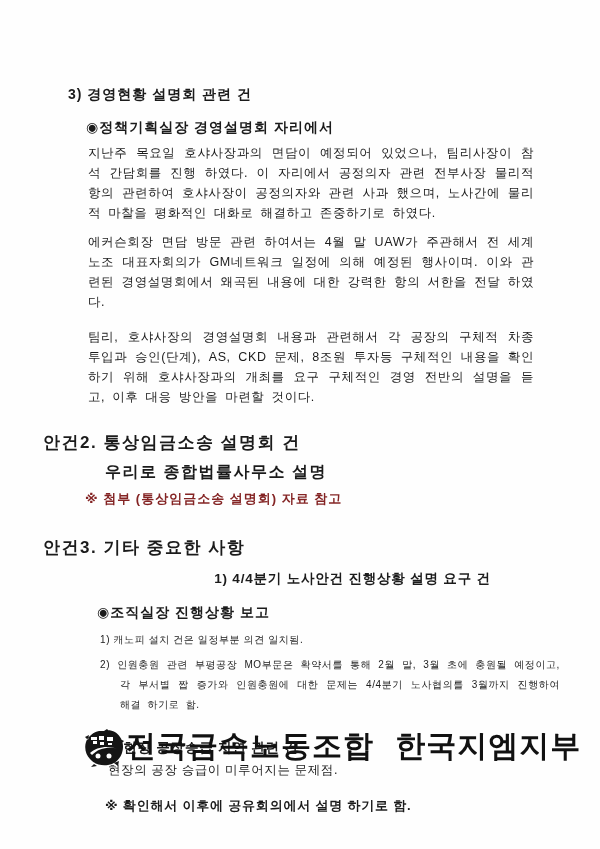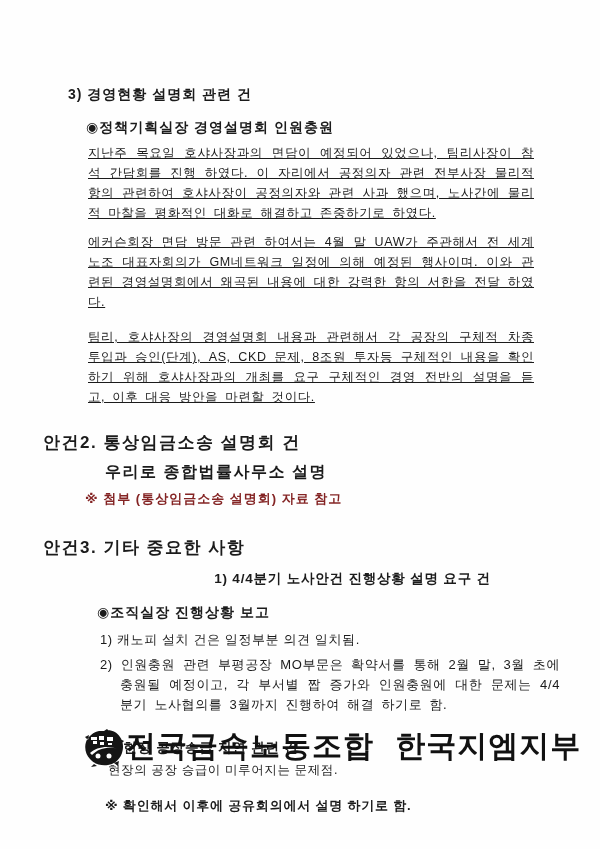--- a/index.html
+++ b/index.html
@@ -33,21 +33,20 @@
   .report-title .bullet { font-weight: bold; }
   .body-para {
     margin: 6px 0 0 88px;
     width: 446px;
     font-size: 12.5px;
     line-height: 20px;
     text-align: justify;
     word-break: normal;
     word-spacing: 3px;
     letter-spacing: 0.6px;
-    text-decoration: underline;
   }
   .body-para.second { margin-top: 9px; }
   .body-para.third  { margin-top: 15px; }
   .agenda-heading {
     margin: 0 0 0 43px;
     font-size: 17px;
     font-weight: bold;
     letter-spacing: 1.5px;
   }
   .agenda2-heading { margin-top: 24px; }
@@ -72,21 +71,21 @@
     text-align: center;
   }
   .report-title2 {
     margin: 16px 0 8px 97px;
     font-size: 14px;
     font-weight: bold;
     letter-spacing: 1px;
   }
   .sub-item {
     margin: 5px 0 0 100px;
-    font-size: 13px;
+    font-size: 10px;
     line-height: 20px;
     letter-spacing: 0.6px;
   }
   .sub-item.hanging {
     width: 440px;
     padding-left: 20px;
     text-indent: -20px;
     text-align: justify;
     word-spacing: 3px;
   }
@@ -130,21 +129,21 @@
   }
 </style>
 </head>
 <body>
 
 <div class="page">
 
   <div class="h-sub3">3) 경영현황 설명회 관련 건</div>
 
   <div class="report-title">
-    <span class="bullet">◉</span><span>정책기획실장 경영설명회 인원충원</span>
+    <span class="bullet">◉</span><span>정책기획실장 경영설명회 자리에서</span>
   </div>
 
   <p class="body-para">지난주 목요일 호샤사장과의 면담이 예정되어 있었으나, 팀리사장이 참석 간담회를 진행 하였다. 이 자리에서 공정의자 관련 전부사장 물리적 항의 관련하여 호샤사장이 공정의자와 관련 사과 했으며, 노사간에 물리적 마찰을 평화적인 대화로 해결하고 존중하기로 하였다.</p>
   <p class="body-para second">에커슨회장 면담 방문 관련 하여서는 4월 말 UAW가 주관해서 전 세계 노조 대표자회의가 GM네트워크 일정에 의해 예정된 행사이며. 이와 관련된 경영설명회에서 왜곡된 내용에 대한 강력한 항의 서한을 전달 하였다.</p>
   <p class="body-para third">팀리, 호샤사장의 경영설명회 내용과 관련해서 각 공장의 구체적 차종 투입과 승인(단계), AS, CKD 문제, 8조원 투자등 구체적인 내용을 확인하기 위해 호샤사장과의 개최를 요구 구체적인 경영 전반의 설명을 듣고, 이후 대응 방안을 마련할 것이다.</p>
 
   <div class="agenda-heading agenda2-heading">안건2. 통상임금소송 설명회 건</div>
   <div class="agenda2-sub">우리로 종합법률사무소 설명</div>
   <div class="agenda2-note" id="agenda2-note" style="color: rgb(132, 36, 36);">※ 첨부 (통상임금소송 설명회) 자료 참고</div>
 

